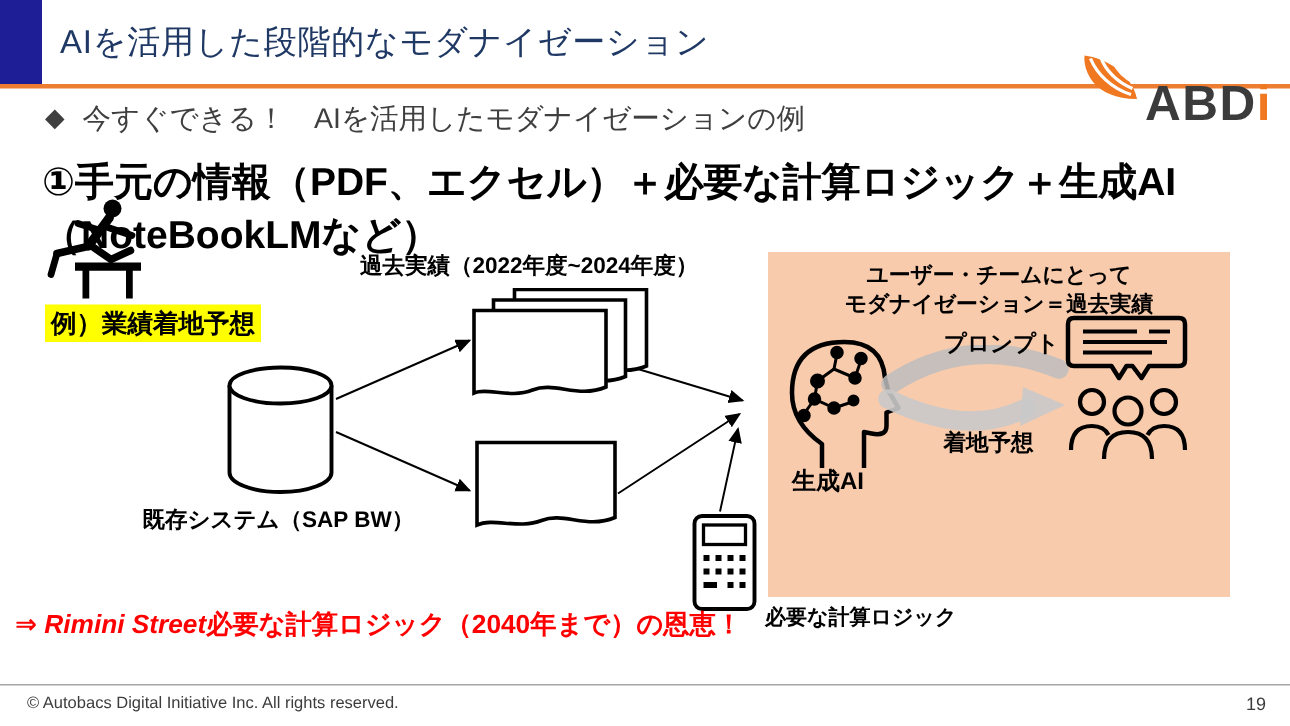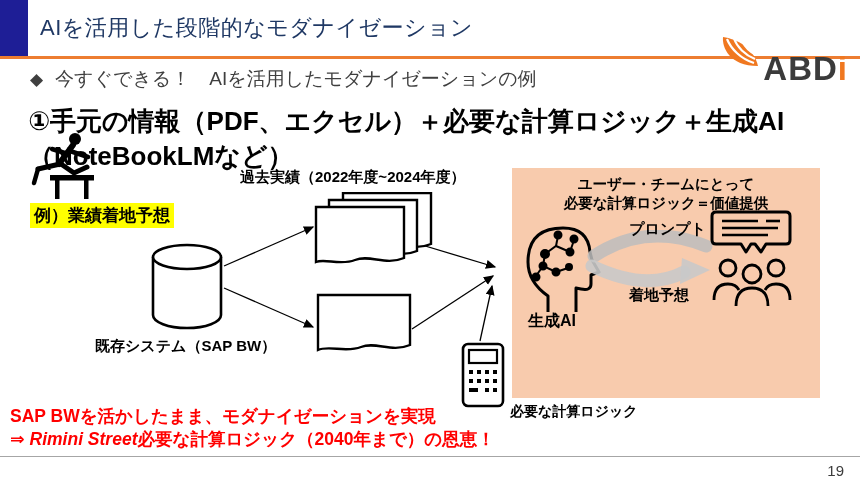--- a/index.html
+++ b/index.html
@@ -33,21 +33,21 @@
   .vb-ai-label{position:absolute;left:16px;top:143px;font-weight:bold;font-size:16px;color:#000;}
   .vb-prompt{position:absolute;left:84px;top:52px;width:110px;text-align:right;font-weight:bold;font-size:15px;color:#000;}
   .vb-forecast{position:absolute;left:92px;top:118px;width:110px;text-align:center;font-weight:bold;font-size:15px;color:#000;}
   .vb-users-label{position:absolute;left:178px;top:136px;width:128px;text-align:center;font-weight:bold;font-size:15px;color:#000;}
   
   .conclusion{left:10px;top:405px;color:#FF0000;font-weight:bold;font-size:17.5px;line-height:23px;}
   .conclusion .it{font-style:italic;}
   
   .footer-rule{left:0;top:456px;width:860px;height:0;border-top:1px solid #A6A6A6;}
   .copyright{left:18px;top:463px;font-size:11px;color:#3C3C3C;}
-  .page-number{right:16px;top:462px;font-size:15px;color:#3C3C3C;text-align:right;}
+  .page-number{right:16px;top:462px;font-size:12px;color:#3C3C3C;text-align:right;}
   svg{display:block;}
 </style>
 </head>
 <body>
 
 <div class="slide">
 
   <div class="abs title-block"></div>
   <div class="abs slide-title">AIを活用した段階的なモダナイゼーション</div>
   <div class="abs title-rule"></div>
@@ -144,21 +144,21 @@
         <rect x="8" y="46" width="9" height="4"></rect>
           <rect x="24" y="46" width="4" height="4"></rect>
           <rect x="32" y="46" width="4" height="4"></rect>
       </g>
     </svg>
   </div>
 
   <div class="abs value-box">
     <div class="vb-title">
       <div>ユーザー・チームにとって</div>
-      <div>必要な計算ロジック＝価値提供</div>
+      <div>モダナイゼーション＝過去実績</div>
     </div>
 
     <div style="position:absolute;left:6px;top:52px;">
       <svg width="86" height="94" viewBox="0 0 86 94">
         <path d="M30,92 V76 Q10,62 10,42 Q10,8 45,8 Q70,8 72,32 L74,40 L81,52 L73,55 V64 Q73,71 63,69 L58,68 V92" fill="none" stroke="#000" stroke-width="3" stroke-linejoin="round"></path>
         <g stroke="#000" stroke-width="2" fill="#000">
           <path d="M27,34 L38,26 L52,32" fill="none"></path>
           <path d="M38,26 L40,16" fill="none"></path>
           <path d="M27,34 L25,46 L38,52" fill="none"></path>
           <path d="M52,32 L56,20" fill="none"></path>
@@ -205,20 +205,20 @@
           <circle cx="40" cy="18" r="9"></circle>
           <path d="M2,44 Q2,28 16,28 Q24,28 27,34"></path>
           <path d="M78,44 Q78,28 64,28 Q56,28 53,34"></path>
           <path d="M24,50 Q24,32 40,32 Q56,32 56,50"></path>
         </g>
       </svg>
     </div>
   </div>
 
   <div class="abs conclusion">
-    <div>SAP BWを活かしたまま、モダナイゼーションを実現</div>
     <div><span>⇒  </span><span class="it">Rimini Street</span><span>必要な計算ロジック（2040年まで）の恩恵！</span></div>
   </div>
 
   <div class="abs footer-rule"></div>
+  <div class="abs copyright">© Autobacs Digital  Initiative Inc. All rights reserved.</div>
   <div class="abs page-number">19</div>
 
 </div>
 
 </body></html>

